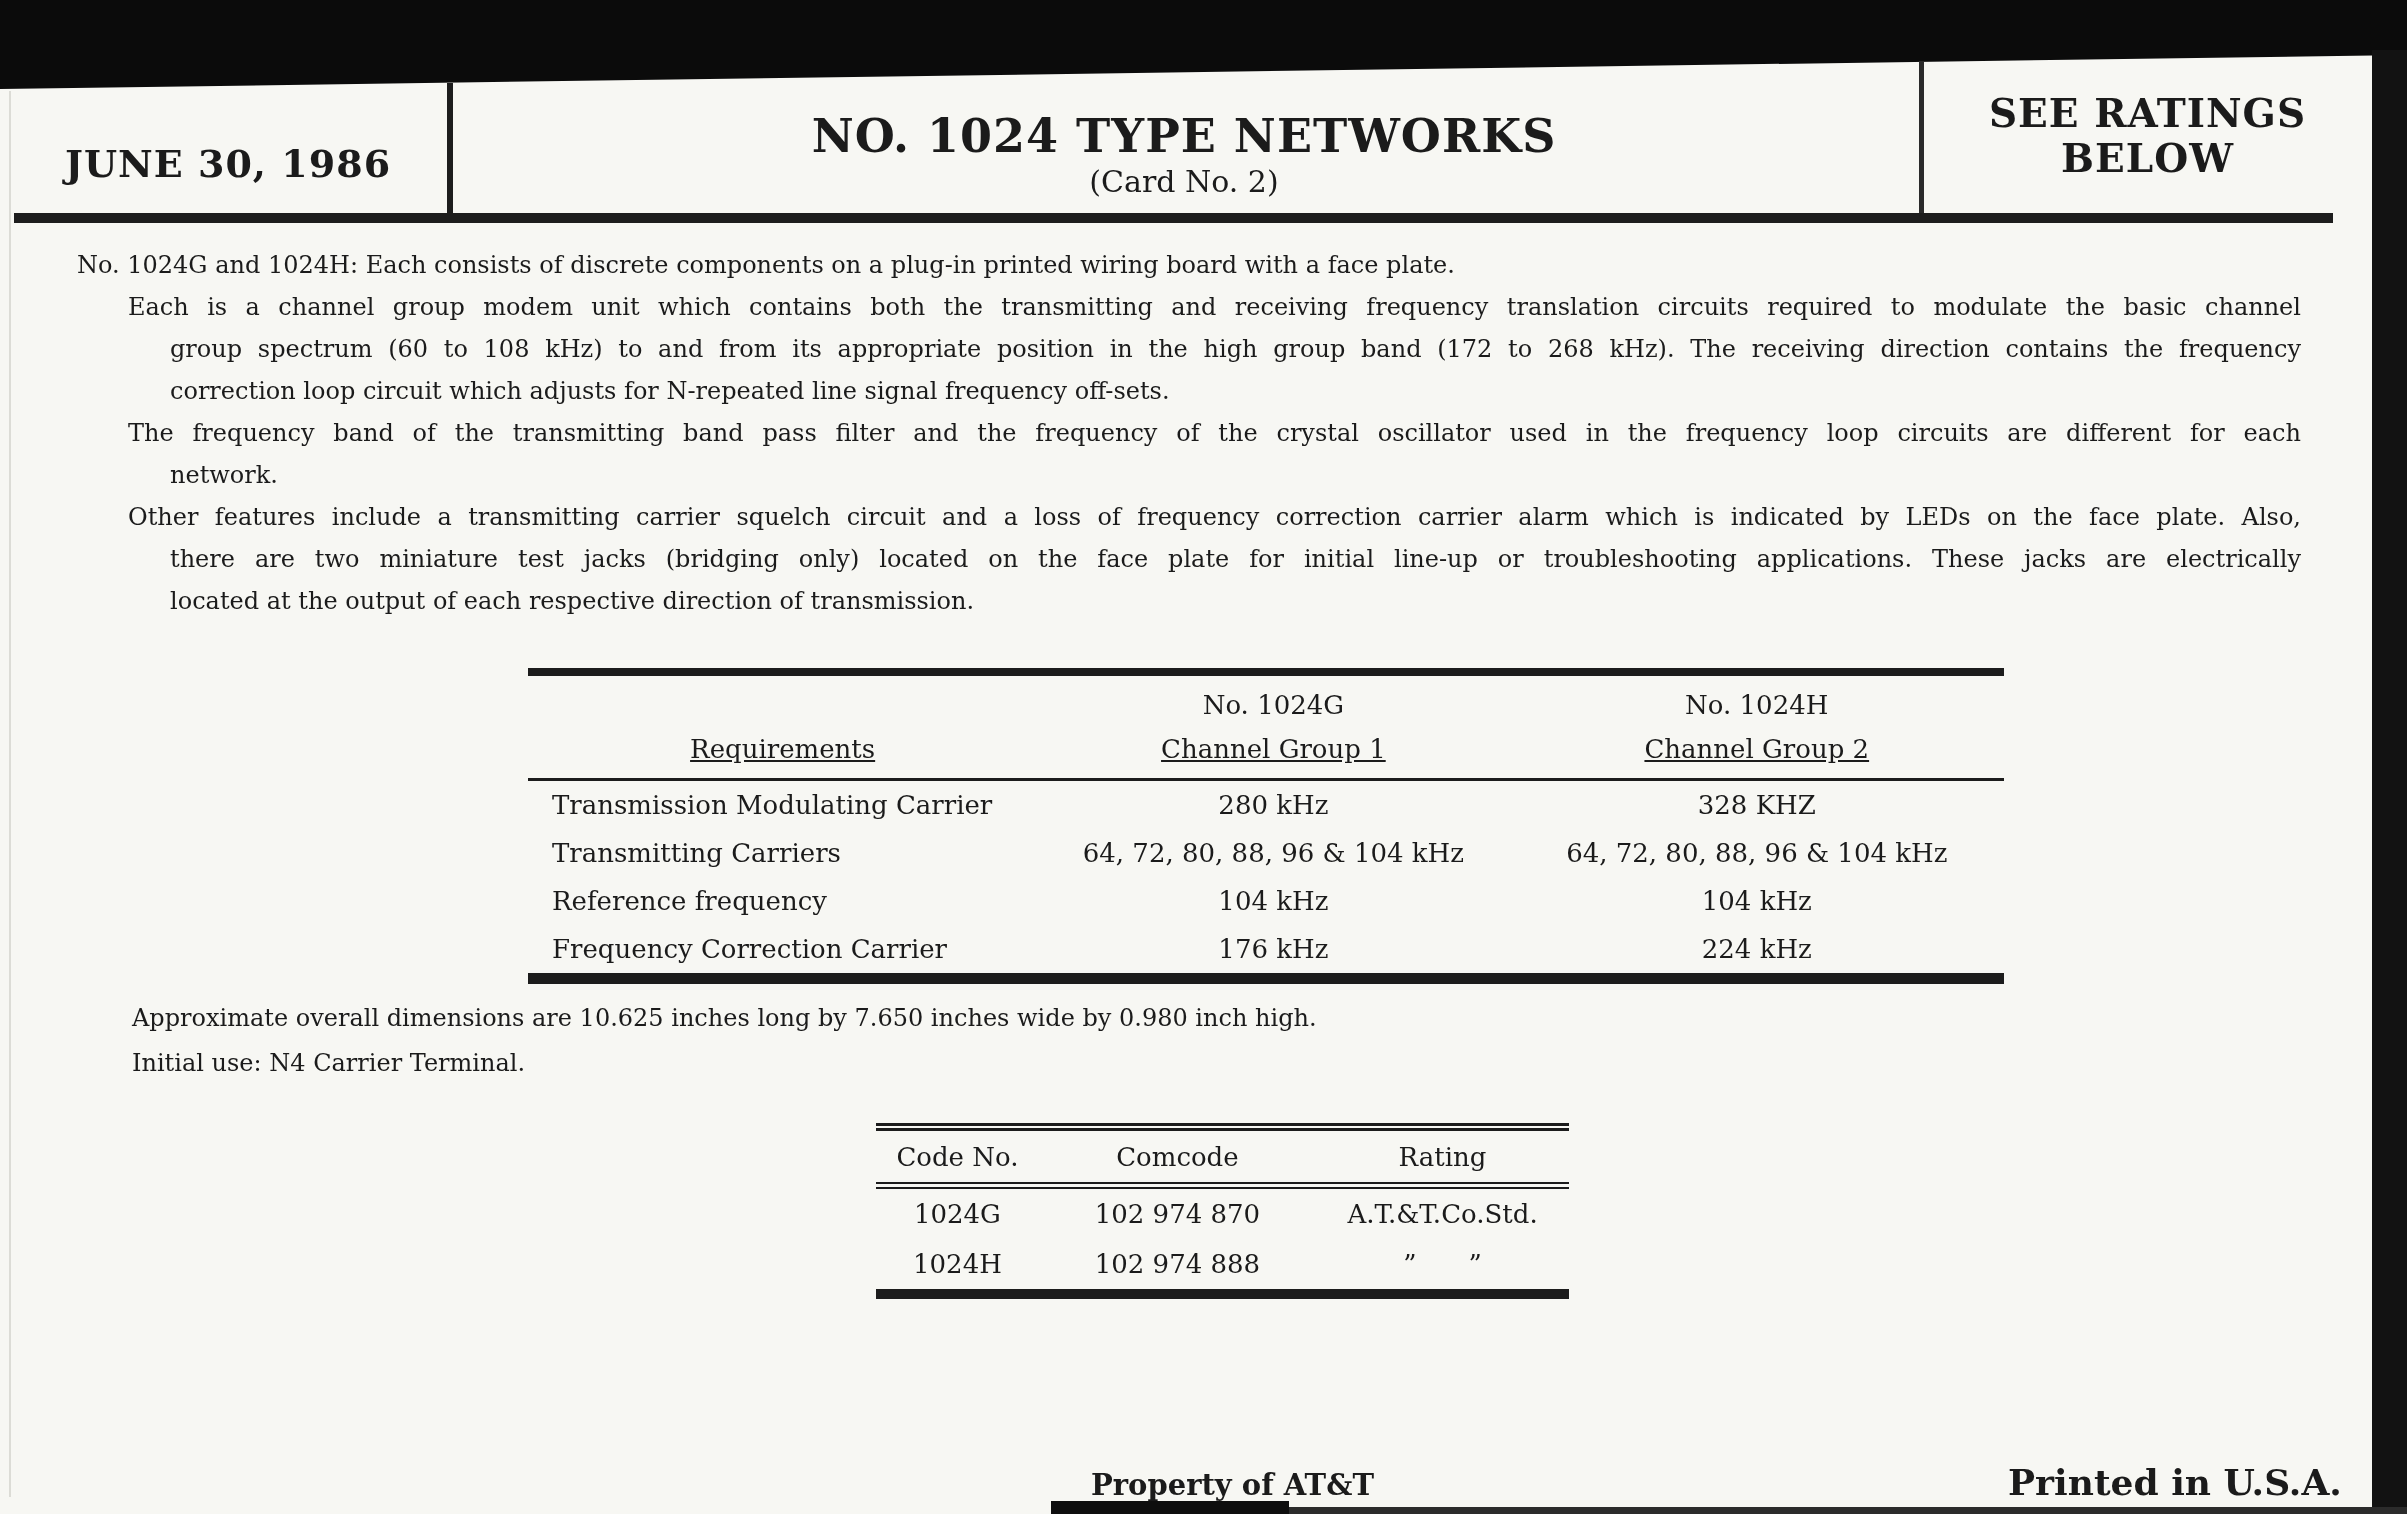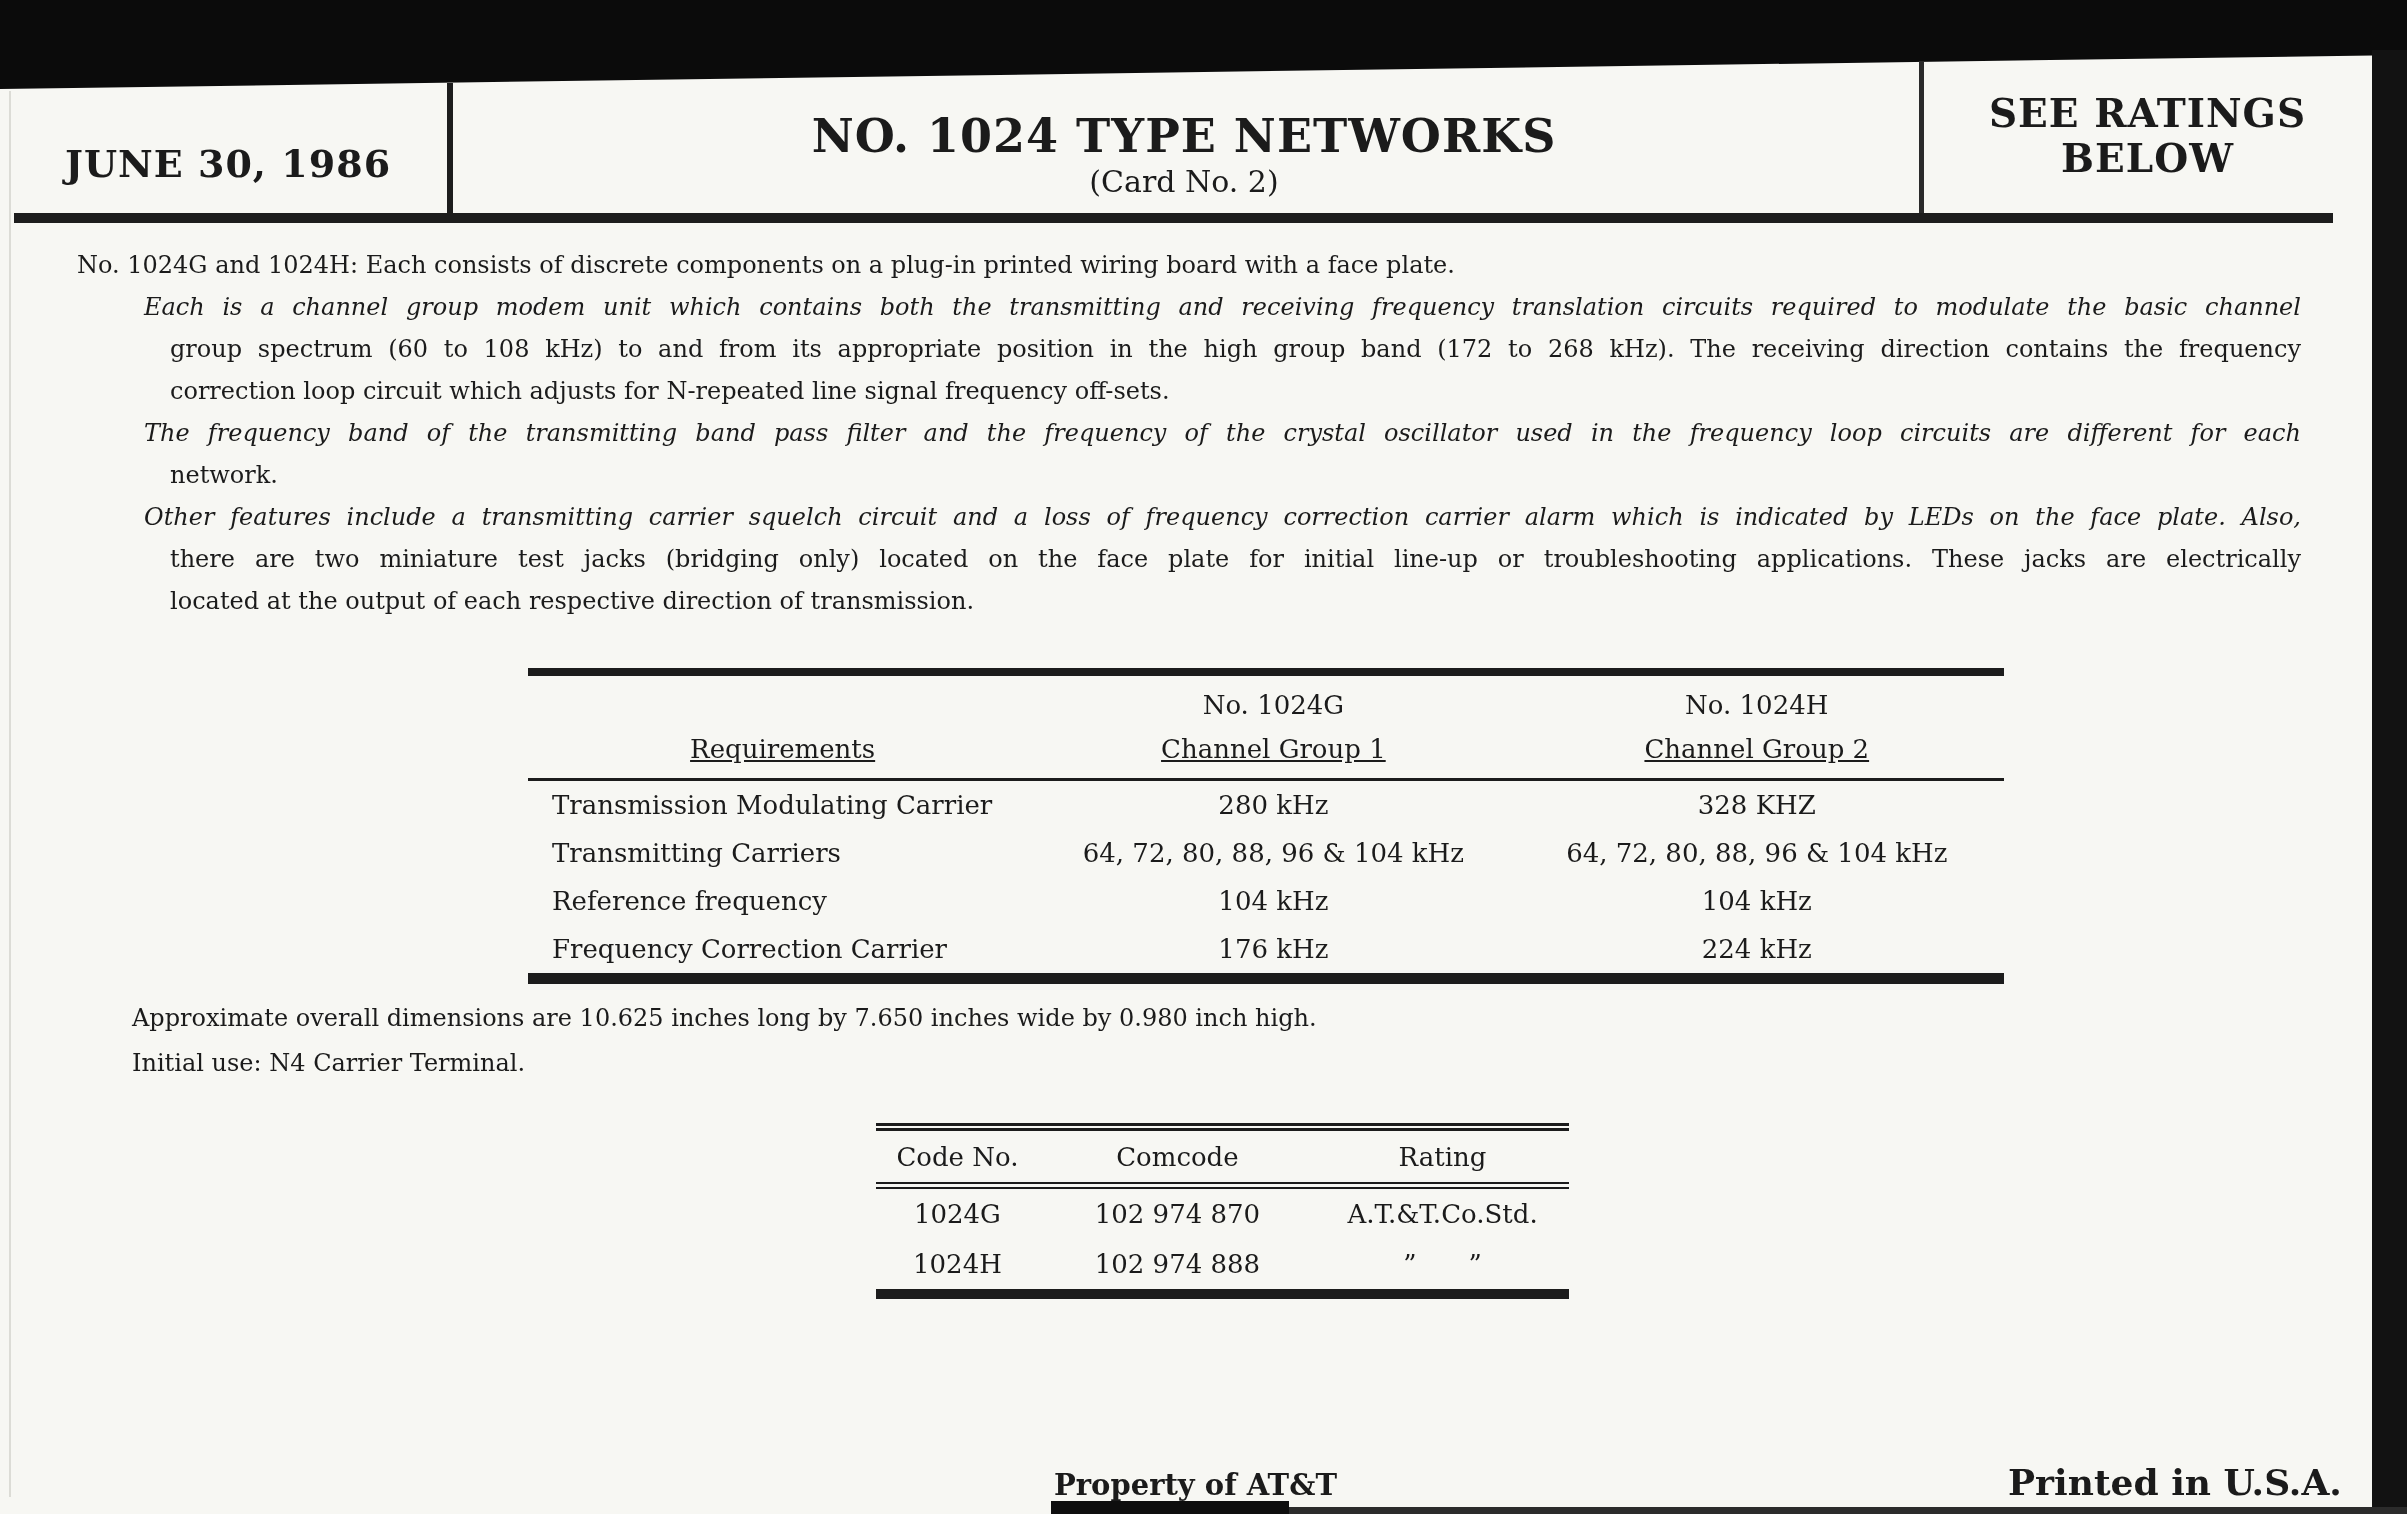--- a/index.html
+++ b/index.html
@@ -24,21 +24,21 @@
     font-size:46px;font-weight:bold;letter-spacing:1px;}
   .hdr-subtitle{position:absolute;left:450px;top:164px;width:1468px;text-align:center;font-size:30px;}
   .hdr-ratings{position:absolute;left:1924px;top:91px;width:447px;text-align:center;
     font-size:39px;font-weight:bold;line-height:45px;letter-spacing:1px;}
   .hdr-rule{position:absolute;left:14px;top:213px;width:2319px;height:10px;background:#1d1d1d;}
   
   .doc-body{position:absolute;left:77px;top:244px;width:2224px;font-size:24px;line-height:42px;}
   .para .tline{text-align:justify;text-align-last:justify;}
   .para .tline.tlast{text-align-last:left;}
   .para-indent .tline{margin-left:93px;}
-  .para-indent .tline:first-child{margin-left:67px;font-style:italic;}
+  .para-indent .tline:first-child{margin-left:51px;}
   
   .spec-table{position:absolute;left:528px;top:668px;width:1476px;border-collapse:collapse;
     font-size:26px;color:#1b1b1b;
     border-top:8px solid #1c1c1c;border-bottom:11px solid #1c1c1c;}
   .spec-table col.c1{width:34.5%;} .spec-table col.c2{width:32%;} .spec-table col.c3{width:33.5%;}
   .spec-table th{font-weight:normal;text-align:center;vertical-align:bottom;
     border-bottom:3px solid #1c1c1c;padding:6px 0 8px;}
   .spec-table .hl1{height:46px;line-height:46px;}
   .spec-table .hl2{height:42px;line-height:42px;text-decoration:underline;}
   .spec-table td{height:48px;text-align:center;vertical-align:middle;padding:0;}
@@ -46,21 +46,21 @@
   
   .dims{position:absolute;left:132px;top:996px;width:1485px;font-size:24px;line-height:45px;}
   
   .code-table{position:absolute;left:876px;top:1123px;width:693px;border-collapse:collapse;
     font-size:26px;border-top:8px double #1c1c1c;border-bottom:10px solid #1c1c1c;}
   .code-table col.k1{width:23.5%;} .code-table col.k2{width:40%;} .code-table col.k3{width:36.5%;}
   .code-table th{font-weight:normal;text-align:center;height:51px;vertical-align:middle;
     border-bottom:7px double #1c1c1c;padding:0;}
   .code-table td{height:50px;text-align:center;vertical-align:middle;padding:0;}
   
-  .footer-property{position:absolute;left:948px;top:1468px;width:495px;text-align:center;
+  .footer-property{position:absolute;left:985px;top:1468px;width:495px;text-align:center;
     font-size:29px;font-weight:bold;}
   .footer-printed{position:absolute;left:2008px;top:1461px;font-size:36px;font-weight:bold;}
 </style>
 </head>
 <body>
 
 <div class="canvas">
 
   <div class="scan-top"></div>
   <div class="scan-right"></div>

